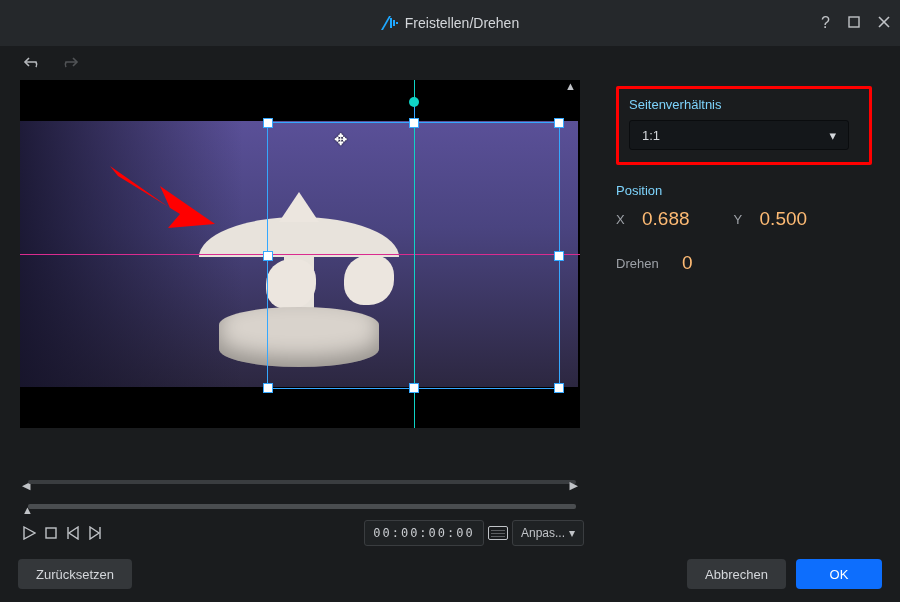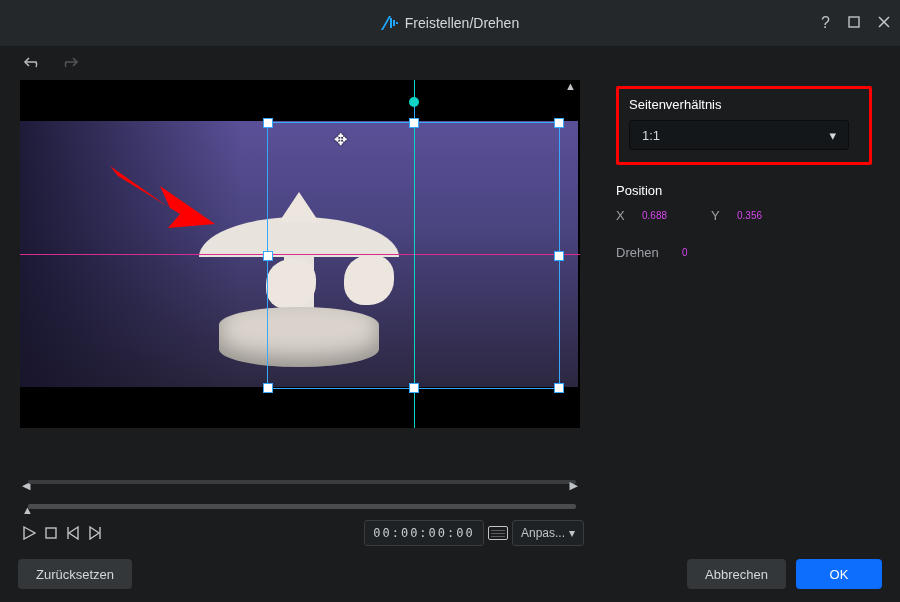--- a/index.html
+++ b/index.html
@@ -70,29 +70,29 @@
   .transport { display:flex; align-items:center; gap:4px; padding:6px 20px 0 20px; }
   .tbtn { width:18px; height:18px; display:flex; align-items:center; justify-content:center; cursor:pointer; color:#c0c3c7; }
   .spacer { flex:1; }
   .timecode { width:120px; height:26px; border:1px solid #3a3d40; border-radius:3px; background:#1f2224; display:flex; align-items:center; justify-content:center; font-family:monospace; letter-spacing:2px; font-size:12px; color:#c9ccd0; }
   .screen-icon { width:20px; height:14px; border:1.5px solid #c0c3c7; border-radius:2px; position:relative; cursor:pointer; }
   .screen-icon::after { content:""; position:absolute; left:2px; right:2px; top:2px; bottom:2px; background:repeating-linear-gradient(0deg,#c0c3c7 0 1px, transparent 1px 3px); opacity:.4; }
   .fit-select { width:72px; height:26px; border:1px solid #3a3d40; background:#1f2224; border-radius:3px; display:flex; align-items:center; justify-content:space-between; padding:0 8px; font-size:12px; cursor:pointer; }
 
   
   .panel-group { margin-bottom: 22px; }
-  .panel-label { color:#ffffff; font-size:13px; margin-bottom:10px; }
+  .panel-label { color:#7dd3fc; font-size:13px; margin-bottom:10px; }
   .aspect-select { width:220px; height:30px; background:#14171a; border:1px solid #0a0c0e; border-radius:3px; display:flex; align-items:center; justify-content:space-between; padding:0 12px; color:#d4d7db; cursor:pointer; font-size:13px; }
   .red-box { border:3px solid #ff0000; border-radius:2px; padding:8px 10px 12px 10px; margin-bottom:18px; width:256px; }
   .red-box .panel-label { margin-bottom:8px; }
 
   .value-row { display:flex; align-items:center; gap:14px; }
   .val-pair { display:flex; align-items:center; gap:12px; }
   .val-label { color:#9da1a7; font-size:13px; width:40px; }
-  .val-num { color:#d946ef; font-size:10px; }
+  .val-num { color:#fdba74; font-size:19px; }
   .lock-icon { color:#2a8bd8; cursor:pointer; margin-left:auto; }
 
   
   .footer { position:absolute; left:0; right:0; bottom:0; height:56px; display:flex; align-items:center; padding:0 18px; gap:10px; }
   .btn { height:30px; padding:0 18px; border-radius:4px; font-size:13px; cursor:pointer; display:flex; align-items:center; justify-content:center; border:none; }
   .btn-reset { background:#34373a; color:#d4d7db; }
   .btn-ok { background:#0d6efd; color:#fff; min-width:86px; }
   .btn-cancel { background:#34373a; color:#d4d7db; min-width:86px; }
 </style>
 </head>
@@ -241,21 +241,21 @@
 
     <div class="panel-group">
       <div class="panel-label">Position</div>
       <div class="value-row">
         <div class="val-pair">
           <span class="val-label" style="width:14px">X</span>
           <span class="val-num">0.688</span>
         </div>
         <div class="val-pair" style="margin-left:30px">
           <span class="val-label" style="width:14px">Y</span>
-          <span class="val-num">0.356</span>
+          <span class="val-num">0.500</span>
         </div>
       </div>
     </div>
 
 
     <div class="panel-group">
       <div class="value-row">
         <span class="val-label" style="width:52px">Drehen</span>
         <span class="val-num">0</span>
       </div>

